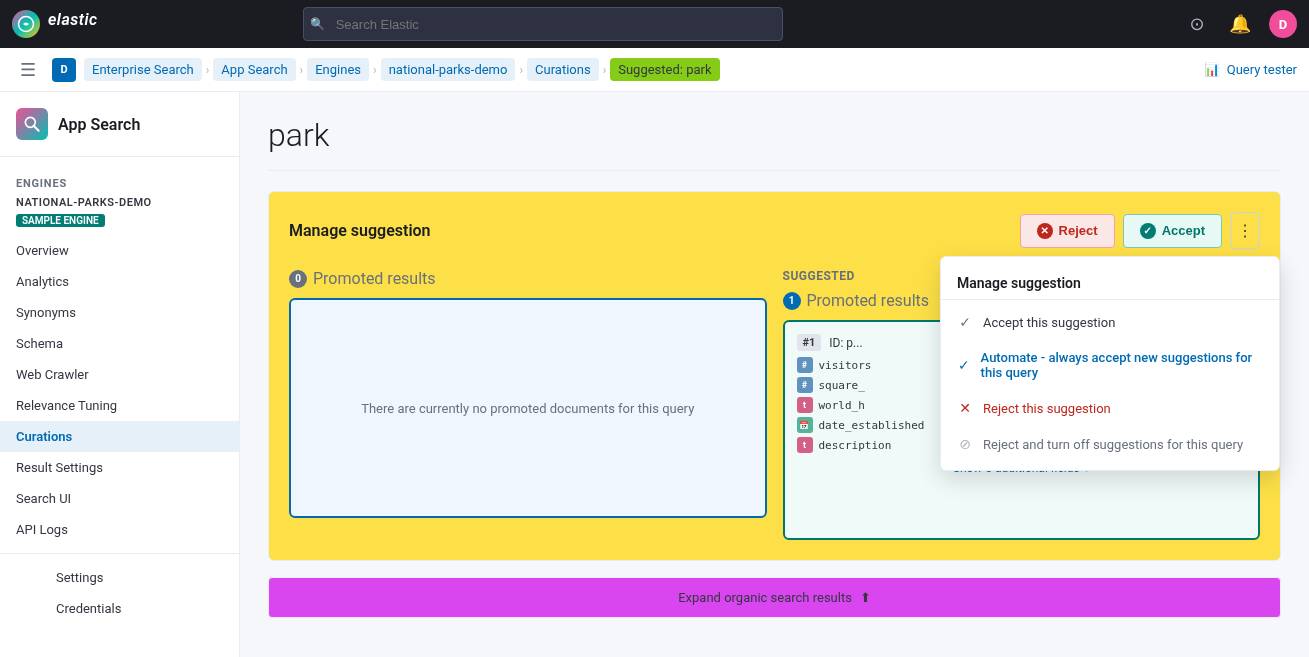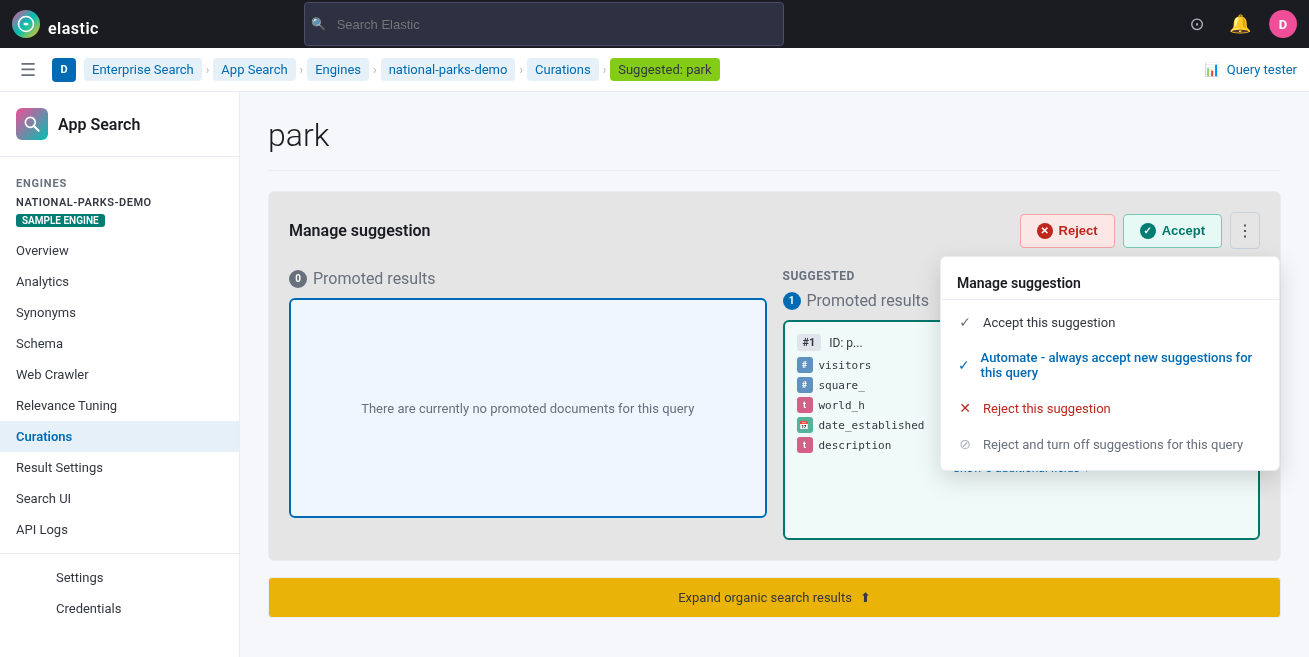--- a/index.html
+++ b/index.html
@@ -9,22 +9,23 @@
     .top-nav {
       background: #1a1c21;
       height: 48px;
       display: flex;
       align-items: center;
       padding: 0 12px;
       gap: 12px;
     }
     .elastic-logo {
       display: flex;
-      align-items: flex-end;
+      align-items: flex-start;
       gap: 8px;
+      font-style: italic;
     }
     .elastic-logo-icon {
       width: 28px; height: 28px;
       background: linear-gradient(135deg, #f04e98, #00bfb3, #fec514);
       border-radius: 50%;
       display: flex; align-items: center; justify-content: center;
       font-size: 14px; font-weight: bold; color: white;
     }
     .elastic-wordmark {
       color: #fff;
@@ -32,21 +33,21 @@
       font-weight: 600;
       letter-spacing: 0.5px;
     }
     .nav-search {
       flex: 1;
       max-width: 480px;
       margin: 0 auto;
     }
     .nav-search input {
       width: 100%;
-      height: 44px;
+      height: 34px;
       background: #2d3142;
       border: 1px solid #4a4e69;
       border-radius: 4px;
       color: #adb5bd;
       padding: 0 12px 0 32px;
       font-size: 13px;
       outline: none;
     }
     .nav-search-wrap {
       position: relative;
@@ -252,21 +253,21 @@
       margin-bottom: 16px;
     }
     .title-divider {
       height: 1px;
       background: #e9edf3;
       margin-bottom: 20px;
     }
 
     
     .manage-suggestion-card {
-      background: #e5e5e5;
+      background: #fde047;
       border: 1px solid #e9edf3;
       border-radius: 6px;
       padding: 20px;
       position: relative;
     }
     .manage-suggestion-header {
       display: flex;
       align-items: center;
       margin-bottom: 20px;
     }
@@ -453,21 +454,21 @@
       gap: 4px;
       margin-top: 8px;
       justify-content: center;
     }
 
     
     .expand-organic {
       margin-top: 16px;
       border: 1px solid #e9edf3;
       border-radius: 4px;
-      background: #eab308;
+      background: #d946ef;
       padding: 12px 20px;
       display: flex;
       align-items: center;
       justify-content: center;
       gap: 8px;
       font-size: 13px;
       color: #343741;
       cursor: pointer;
     }
 

